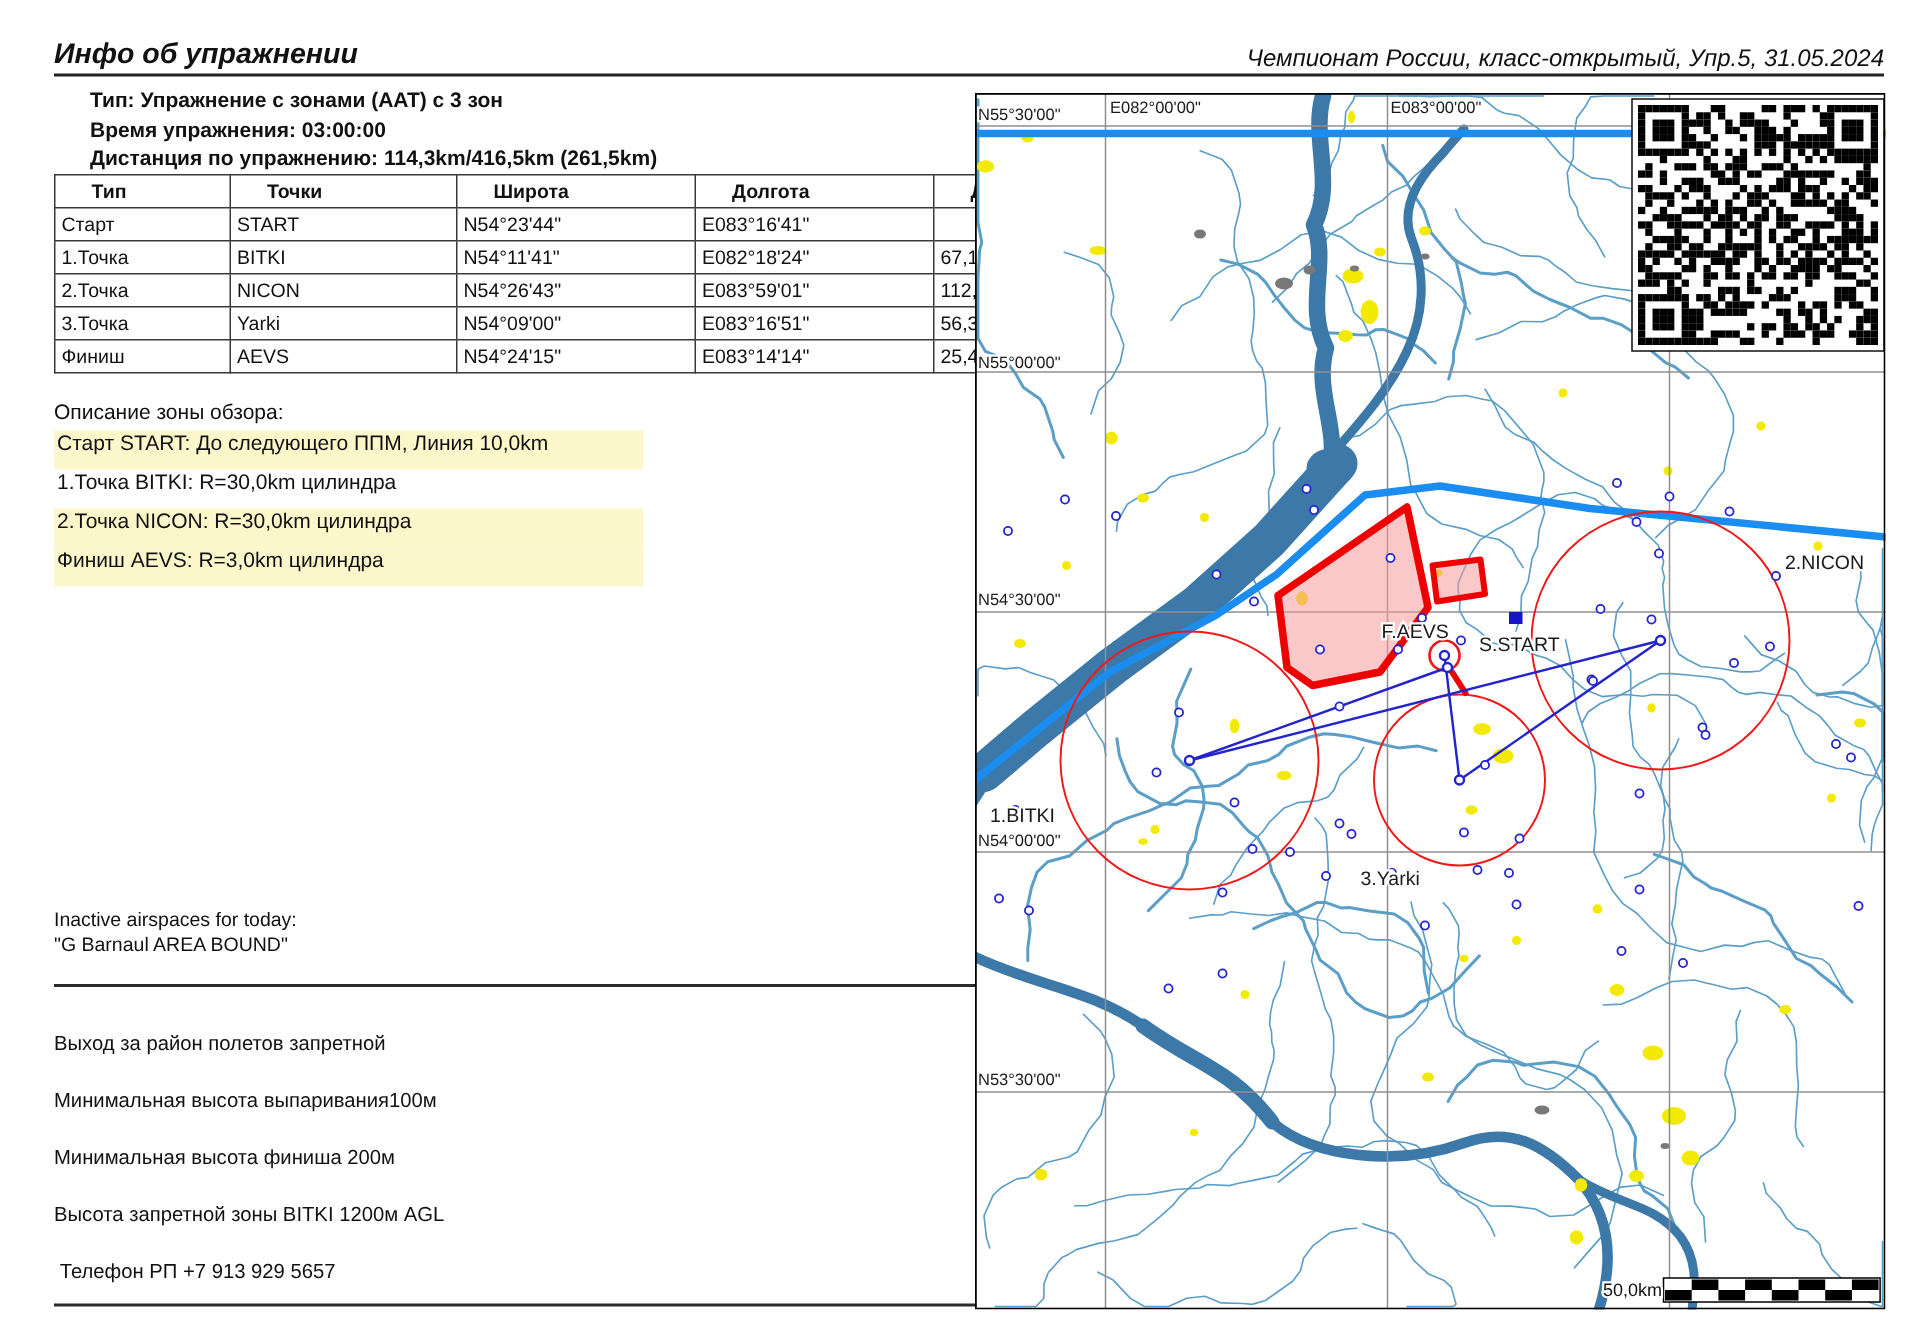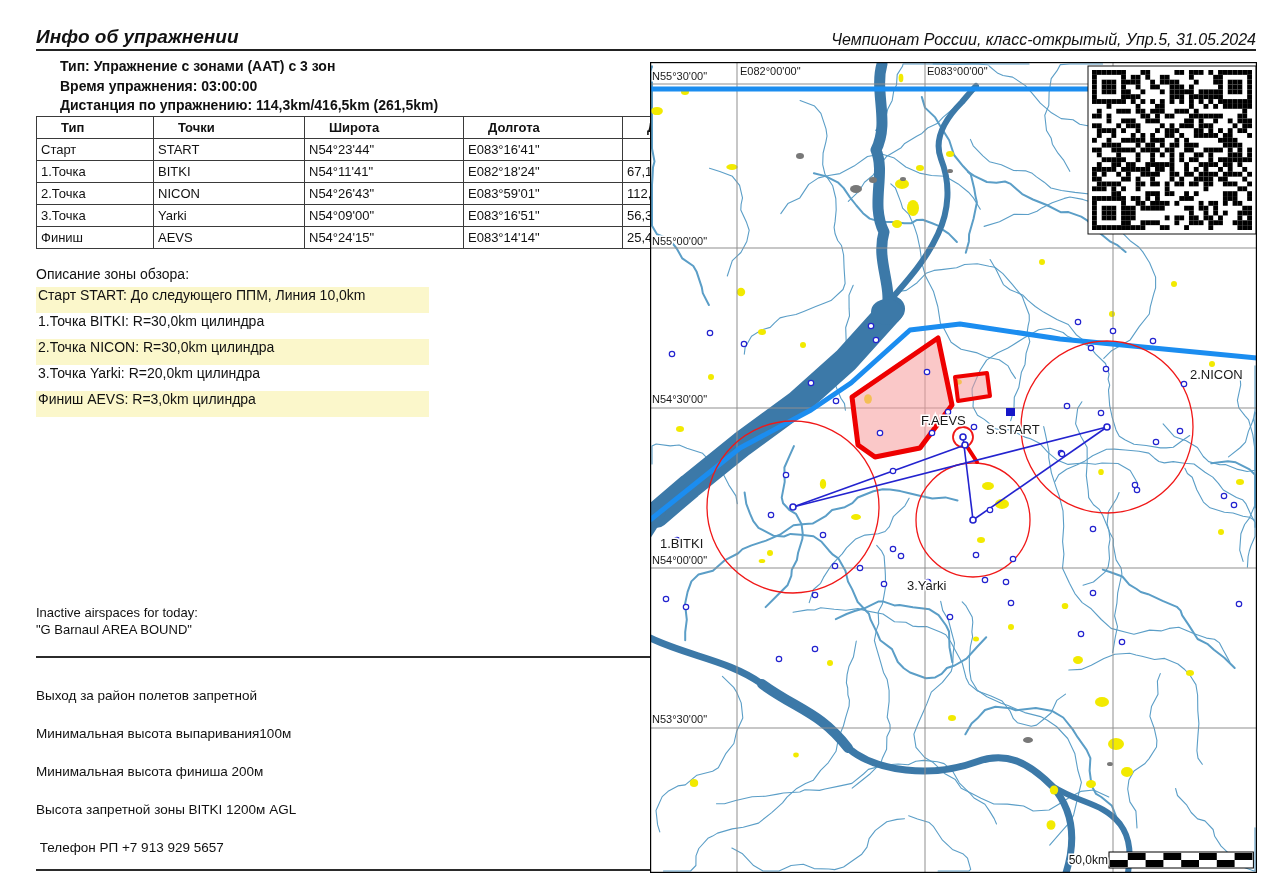--- a/index.html
+++ b/index.html
@@ -95,21 +95,20 @@
         </tr>
       </tbody>
   </table>
 
   <div class="abs" id="zones-block">
     <div id="zones-heading">Описание зоны обзора:</div>
     <div id="zone-lines">
         <div class="zone-line hl">Старт START: До следующего ППМ, Линия 10,0km</div>
         <div class="zone-line">1.Точка BITKI: R=30,0km цилиндра</div>
         <div class="zone-line hl">2.Точка NICON: R=30,0km цилиндра</div>
-        <div class="zone-line">3.Точка Yarki: R=20,0km цилиндра</div>
         <div class="zone-line hl">Финиш AEVS: R=3,0km цилиндра</div>
       </div>
   </div>
 
   <div class="abs" id="inactive-block">
     <div>Inactive airspaces for today:</div>
     <div>"G Barnaul AREA BOUND"</div>
   </div>
 
   <div class="abs rule-sep" id="sep-1"></div>

